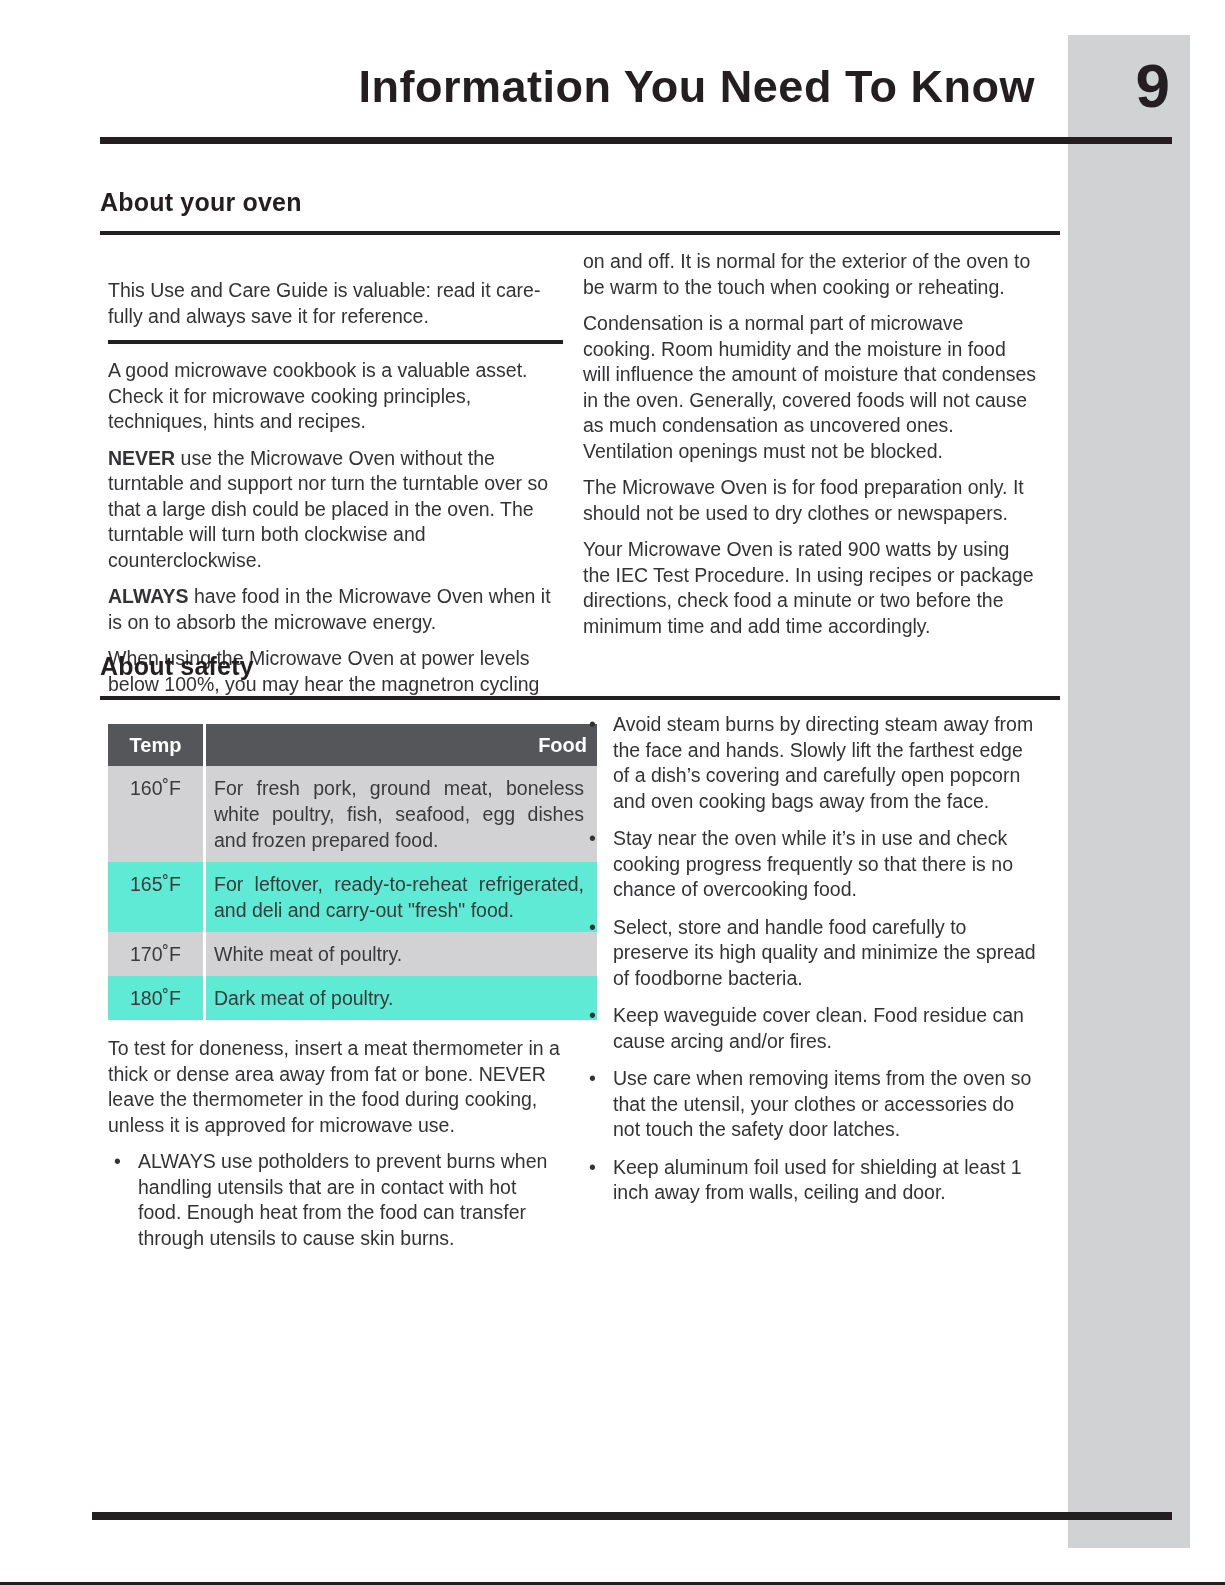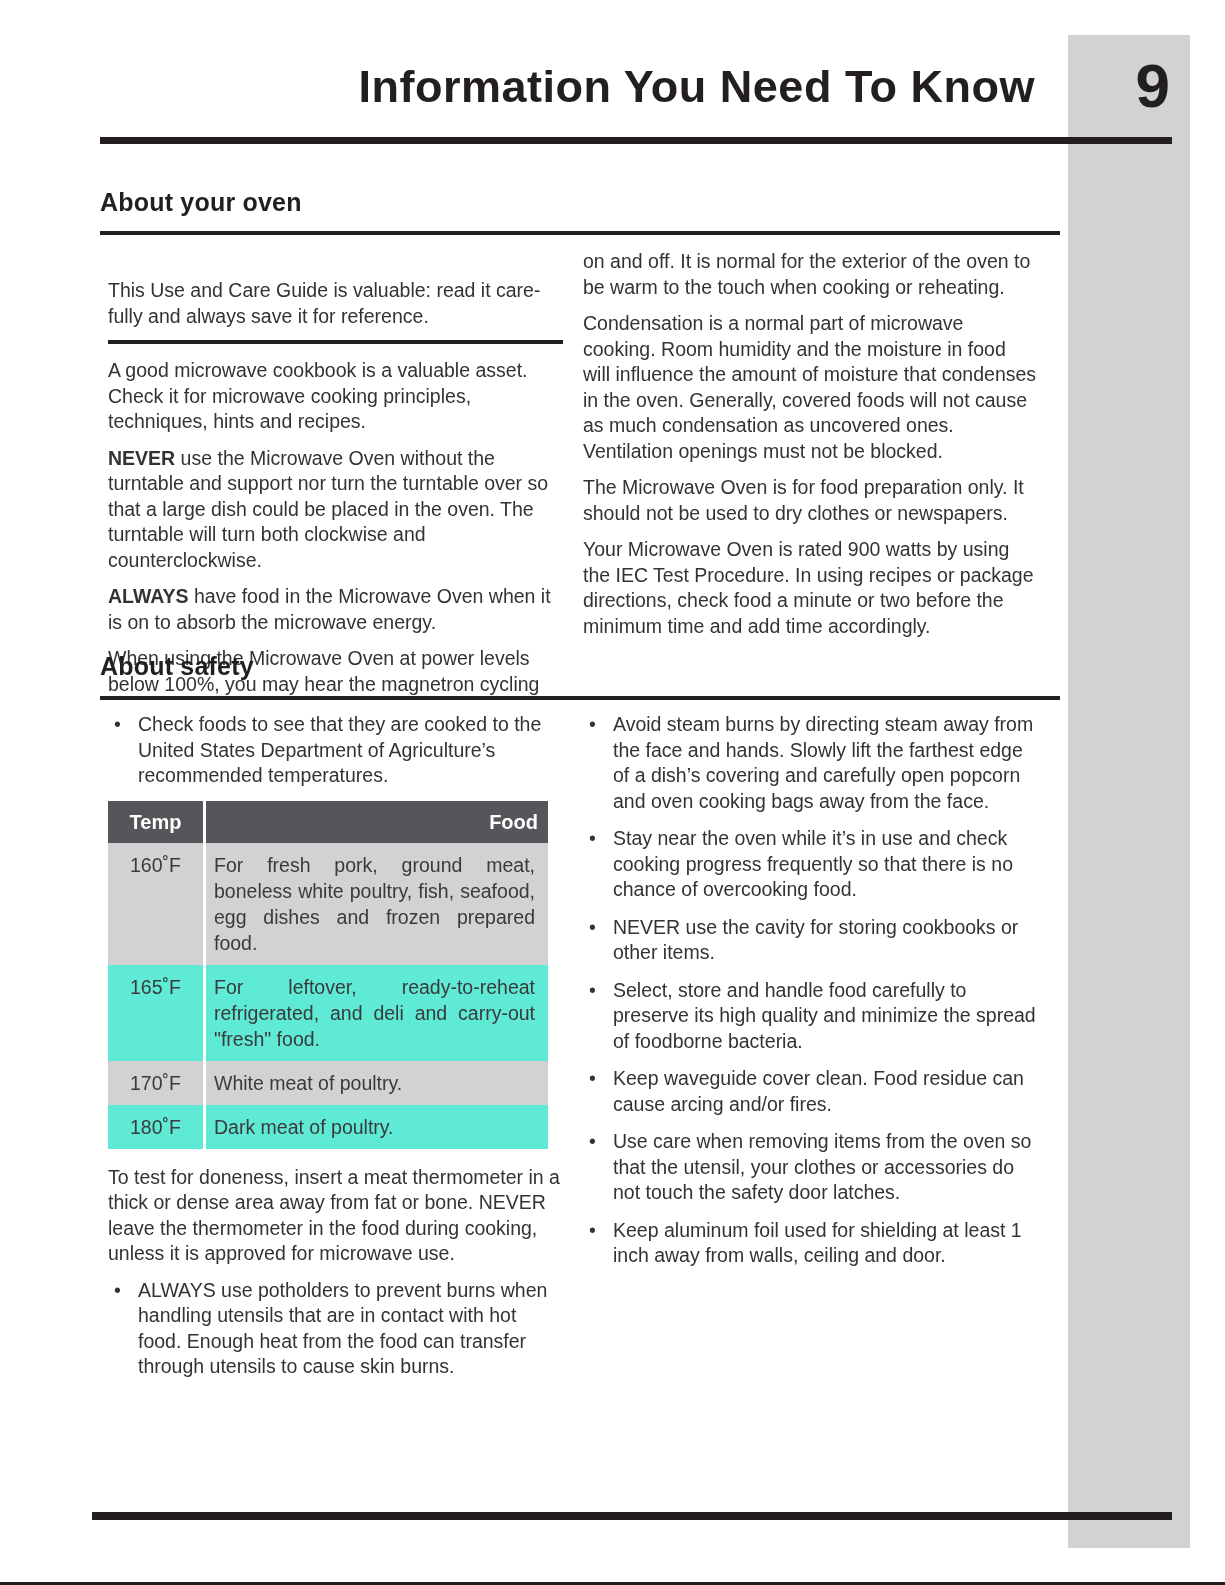--- a/index.html
+++ b/index.html
@@ -95,21 +95,21 @@
     margin-bottom: 12px;
   }
   ul.bullets li::before {
     content: "\2022";
     position: absolute;
     left: 6px;
     top: 0;
   }
   
   table.safety-table {
-    width: 440px;
+    width: 489px;
     border-collapse: separate;
     border-spacing: 0;
     margin: 12px 0 16px 0;
     font-size: 19.5px;
     line-height: 26px;
   }
   table.safety-table th {
     background: #54565a;
     color: #ffffff;
     font-weight: bold;
@@ -178,23 +178,20 @@
     <p>on and off. It is normal for the exterior of the oven to be warm to the touch when cooking or reheating.</p>
     <p>Condensation is a normal part of microwave cooking. Room humidity and the moisture in food will influence the amount of moisture that condenses in the oven. Generally, covered foods will not cause as much condensation as uncovered ones. Ventilation openings must not be blocked.</p>
     <p>The Microwave Oven is for food preparation only. It should not be used to dry clothes or newspapers.</p>
     <p>Your Microwave Oven is rated 900 watts by using the IEC Test Procedure. In using recipes or package directions, check food a minute or two before the minimum time and add time accordingly.</p>
   </div>
 
   <div class="section-heading" style="top:652px;">About safety</div>
   <div class="heading-rule" style="top:696px;"></div>
 
   <div class="col col-left" style="top:712px;">
-    <ul class="bullets">
-      <li>Check foods to see that they are cooked to the United States Department of Agriculture’s recommended temperatures.</li>
-    </ul>
 
     <table class="safety-table">
       <thead>
         <tr>
           <th class="temp-col">Temp</th>
           <th class="food-col">Food</th>
         </tr>
       </thead>
       <tbody>
         <tr class="row-dark">
@@ -220,21 +217,20 @@
 
     <ul class="bullets">
       <li>ALWAYS use potholders to prevent burns when handling utensils that are in contact with hot food. Enough heat from the food can transfer through utensils to cause skin burns.</li>
     </ul>
   </div>
 
   <div class="col col-right" style="top:712px;">
     <ul class="bullets">
       <li>Avoid steam burns by directing steam away from the face and hands. Slowly lift the farthest edge of a dish’s covering and carefully open popcorn and oven cooking bags away from the face.</li>
       <li>Stay near the oven while it’s in use and check cooking progress frequently so that there is no chance of overcooking food.</li>
-      <li>NEVER use the cavity for storing cookbooks or other items.</li>
       <li>Select, store and handle food carefully to preserve its high quality and minimize the spread of foodborne bacteria.</li>
       <li>Keep waveguide cover clean. Food residue can cause arcing and/or fires.</li>
       <li>Use care when removing items from the oven so that the utensil, your clothes or accessories do not touch the safety door latches.</li>
       <li>Keep aluminum foil used for shielding at least 1 inch away from walls, ceiling and door.</li>
     </ul>
   </div>
 
   <div class="bottom-bar"></div>
   <div class="bottom-edge"></div>
 

